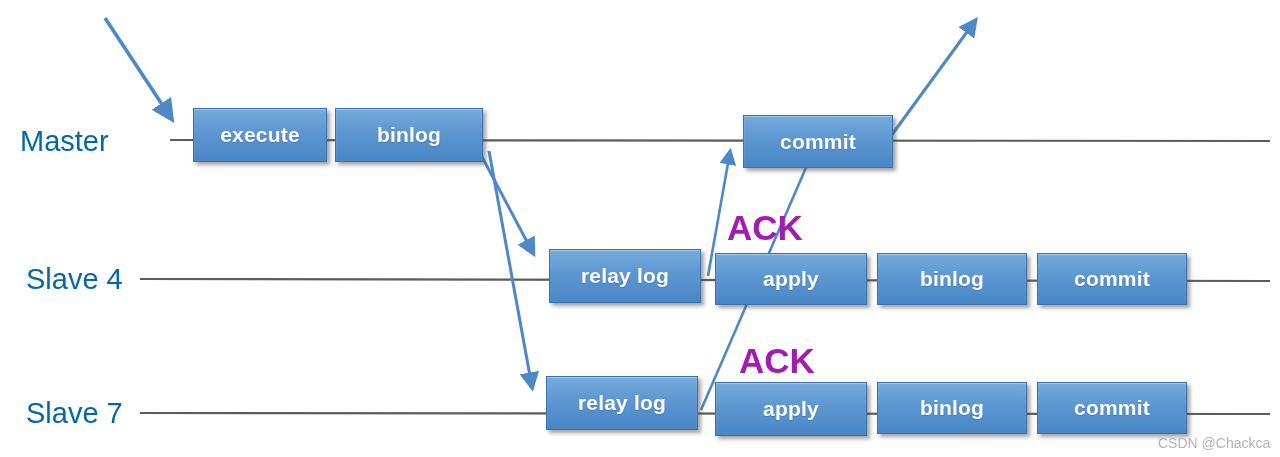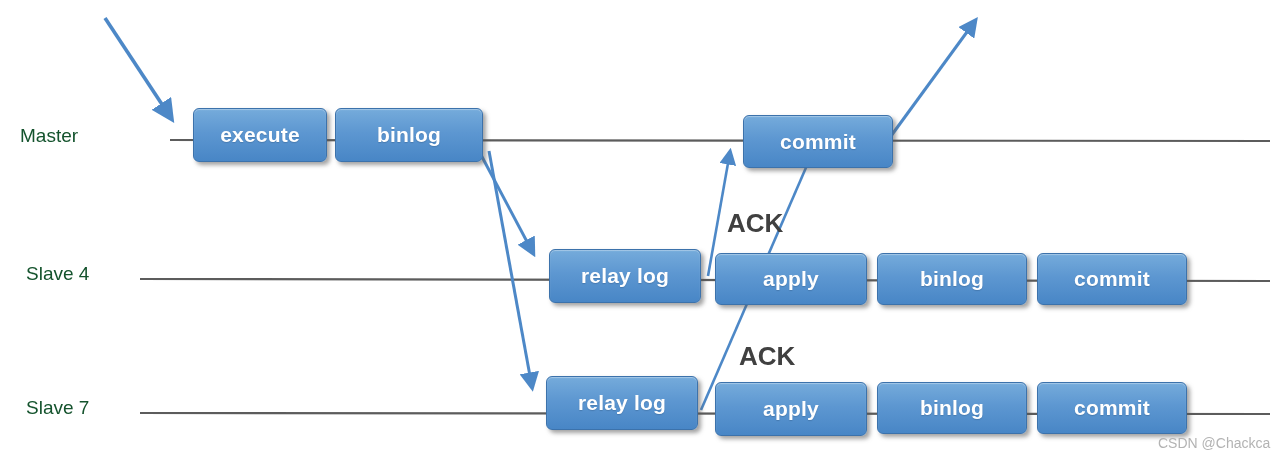--- a/index.html
+++ b/index.html
@@ -25,37 +25,37 @@
   .node {
     position: absolute;
     display: flex;
     align-items: center;
     justify-content: center;
     box-sizing: border-box;
     color: #ffffff;
     font-weight: bold;
     font-size: 21px;
     letter-spacing: 0.2px;
-    border-radius: 6px;
+    border-radius: 0;
     background: linear-gradient(180deg, #75abdb 0%, #5d97d1 45%, #4886c6 100%);
     border: 1px solid #3c72ab;
     box-shadow: 3px 3px 4px rgba(85,85,85,0.55), inset 0 1px 1px rgba(255,255,255,0.35);
     text-shadow: 0 1px 1px rgba(30,60,90,0.25);
   }
   .row-label {
     position: absolute;
-    font-size: 19px;
-    color: #14532d;
+    font-size: 29px;
+    color: #0369a1;
     white-space: nowrap;
   }
   .ack-label {
     position: absolute;
-    font-size: 26px;
+    font-size: 35px;
     font-weight: 600;
-    color: #404040;
+    color: #a21caf;
     white-space: nowrap;
   }
   .watermark {
     position: absolute;
     font-size: 14px;
     color: #b3b3b3;
     white-space: nowrap;
   }
 </style>
 </head>

